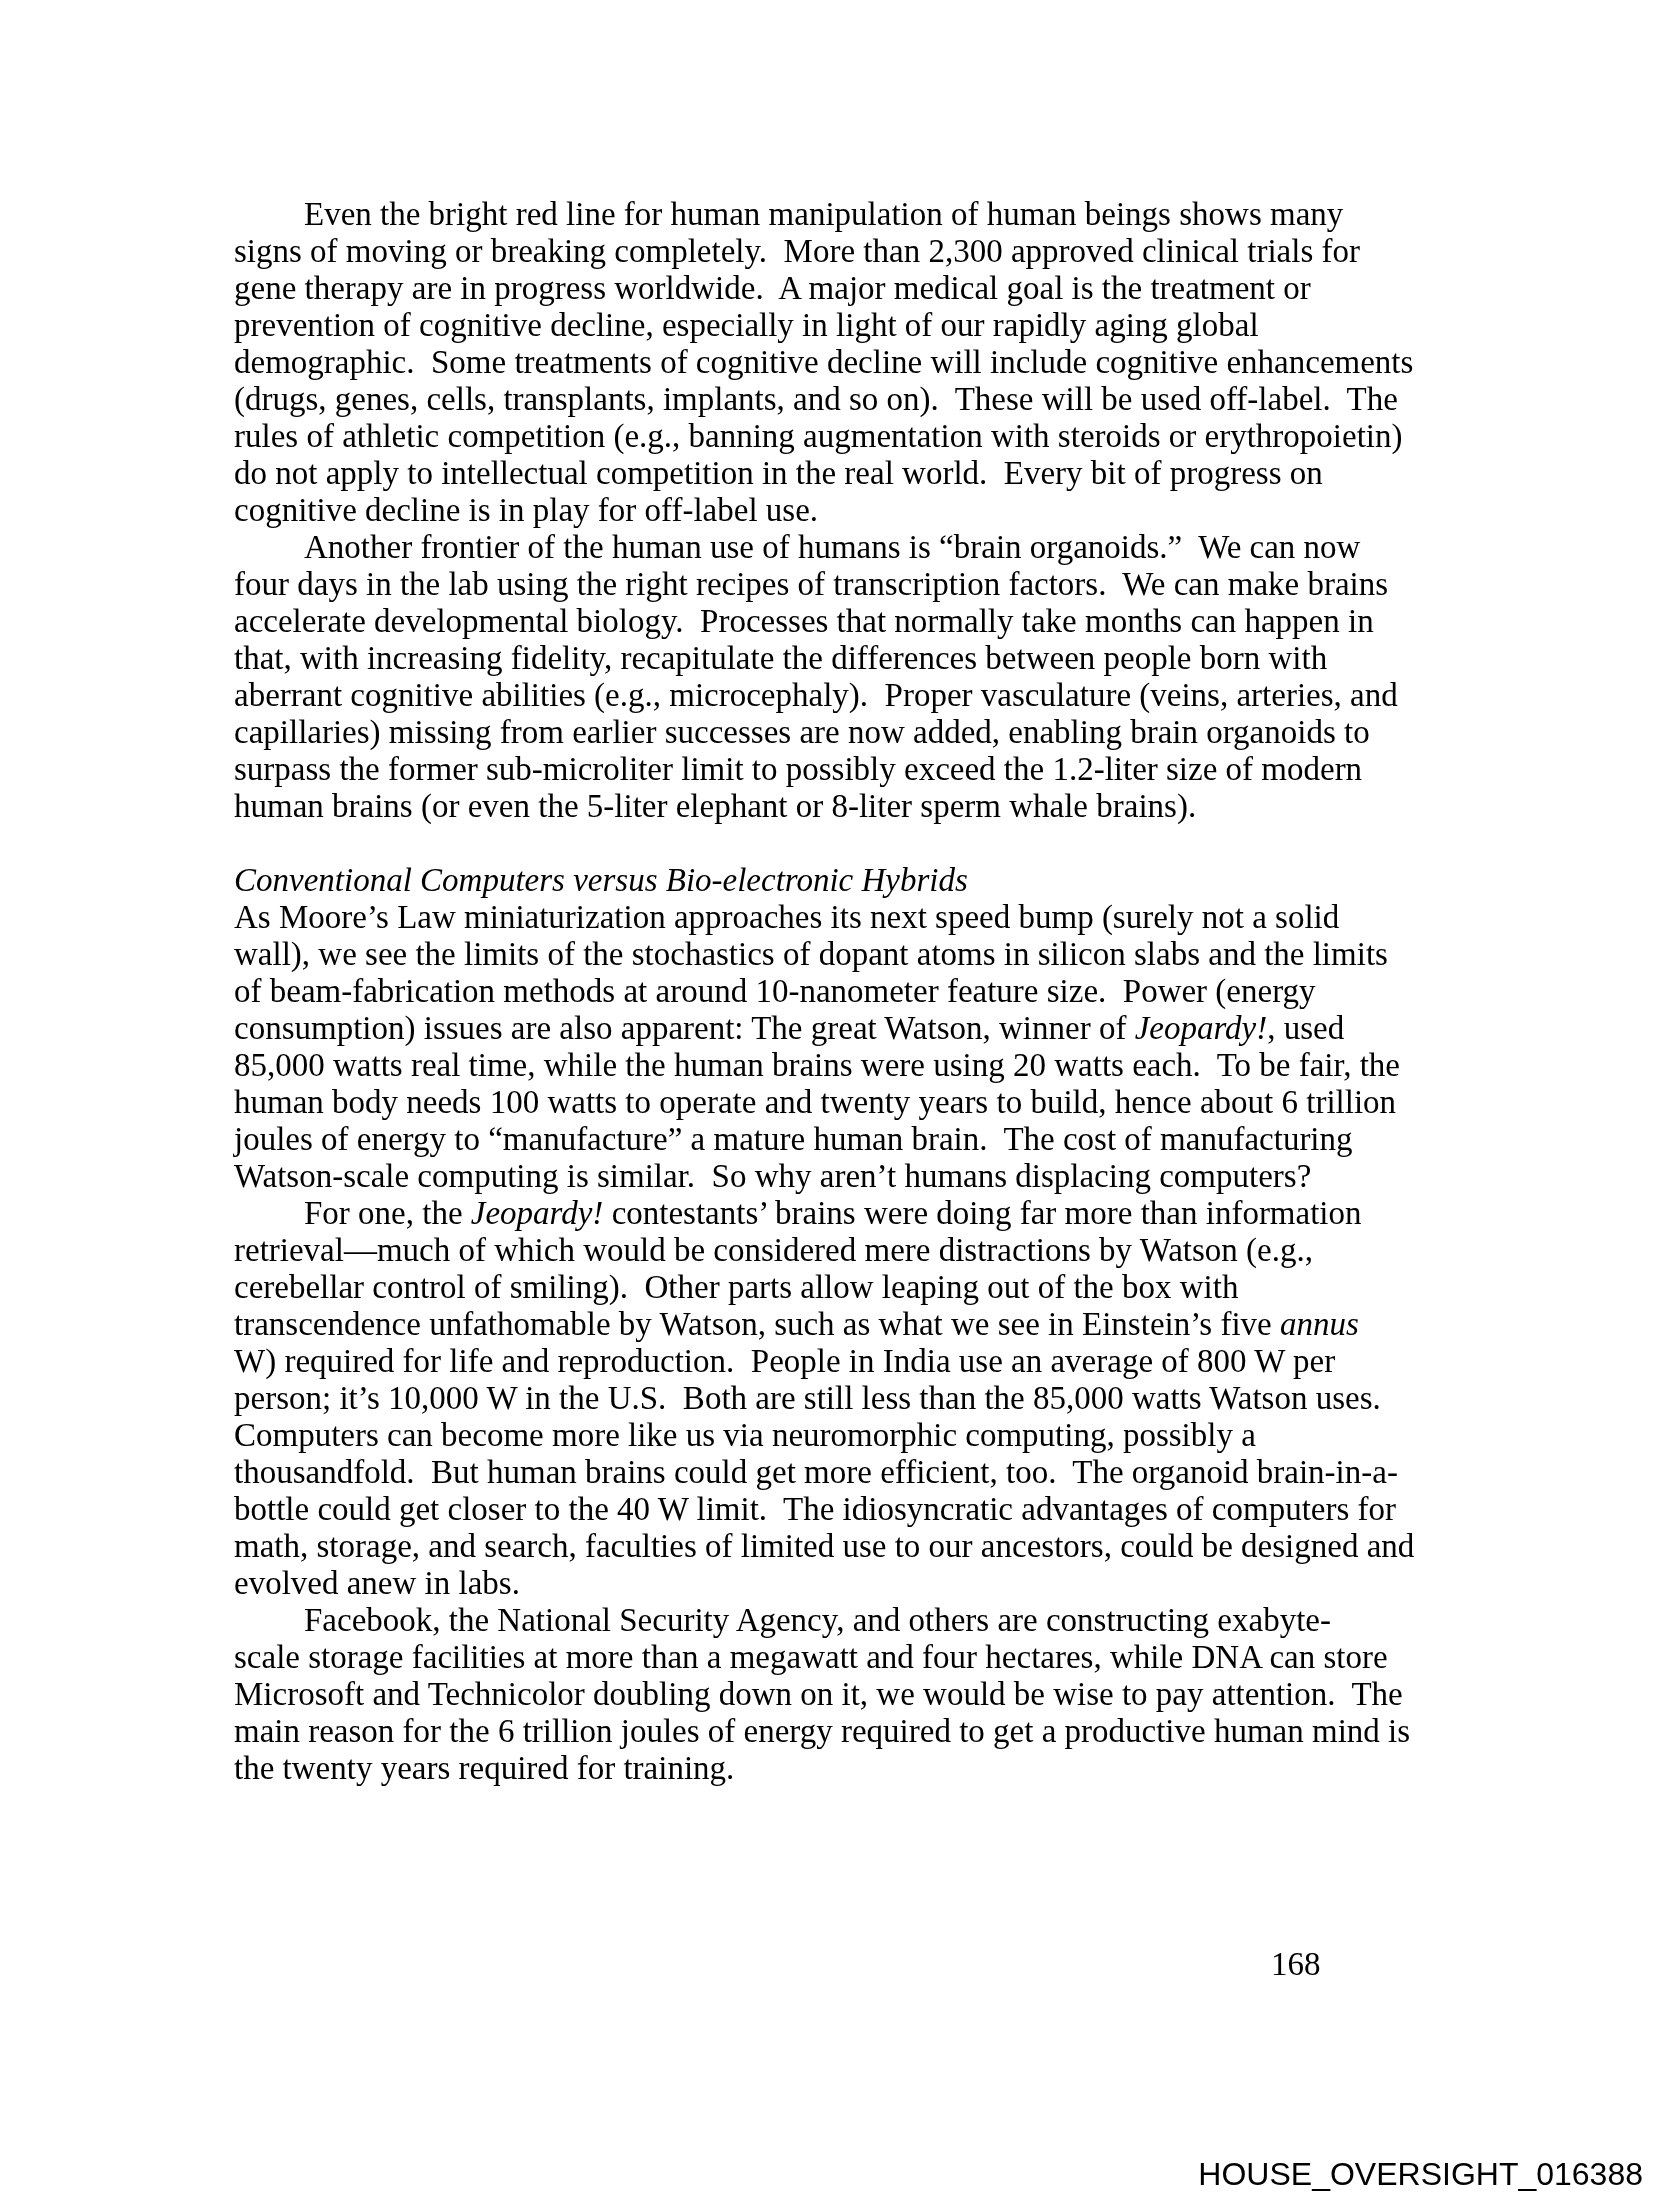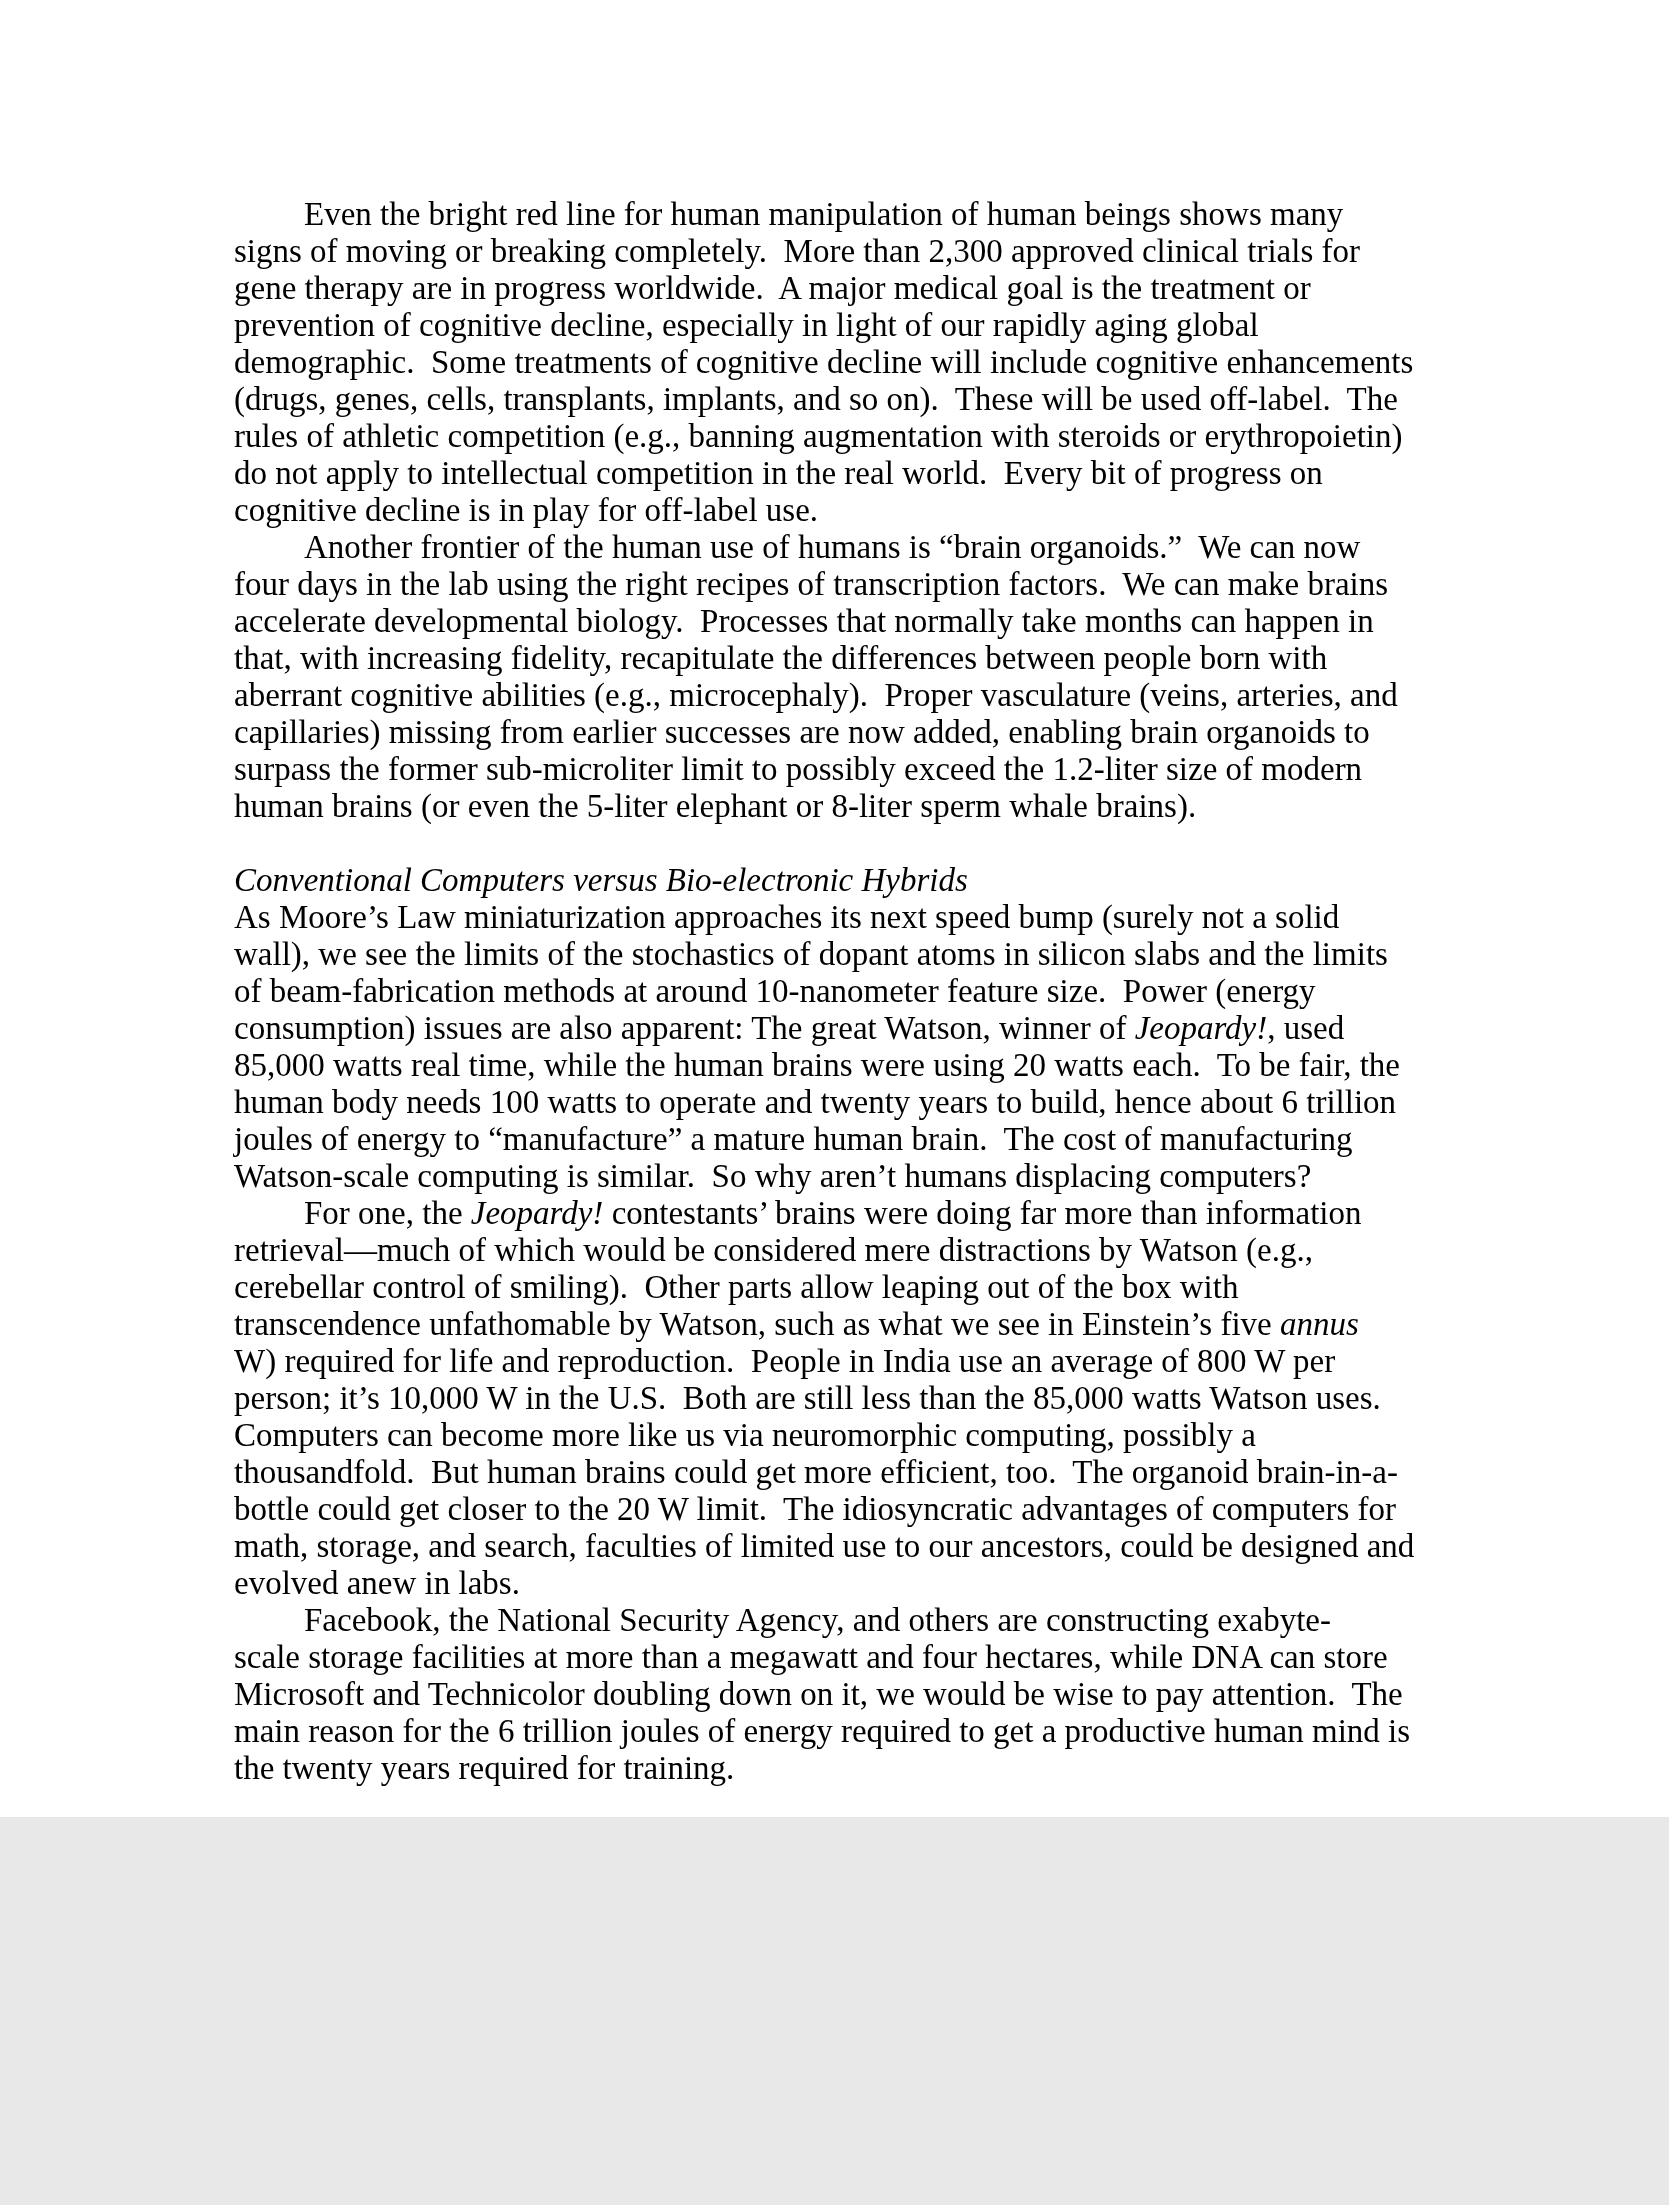--- a/index.html
+++ b/index.html
@@ -3,21 +3,21 @@
 <meta charset="utf-8">
 <style>
   html, body {
     margin: 0;
     padding: 0;
     background: #e8e8e8;
   }
   .page {
     position: relative;
     width: 1669px;
-    height: 1817px;
+    height: 2205px;
     background: #ffffff;
     font-family: "Liberation Serif", "DejaVu Serif", serif;
     color: #000000;
     overflow: hidden;
   }
   .text-block {
     position: absolute;
     left: 234px;
     top: 196px;
     width: 1208px;
@@ -101,21 +101,21 @@
       </div>
       <div>
         <div class="line indent"><span>For one, the </span><span class="it">Jeopardy!</span><span> contestants’ brains were doing far more than information</span></div>
         <div class="line"><span>retrieval—much of which would be considered mere distractions by Watson (e.g.,</span></div>
         <div class="line"><span>cerebellar control of smiling).  Other parts allow leaping out of the box with</span></div>
         <div class="line"><span>transcendence unfathomable by Watson, such as what we see in Einstein’s five </span><span class="it">annus</span></div>
         <div class="line"><span>W) required for life and reproduction.  People in India use an average of 800 W per</span></div>
         <div class="line"><span>person; it’s 10,000 W in the U.S.  Both are still less than the 85,000 watts Watson uses.</span></div>
         <div class="line"><span>Computers can become more like us via neuromorphic computing, possibly a</span></div>
         <div class="line"><span>thousandfold.  But human brains could get more efficient, too.  The organoid brain-in-a-</span></div>
-        <div class="line"><span>bottle could get closer to the 20 W limit.  The idiosyncratic advantages of computers for</span></div>
+        <div class="line"><span>bottle could get closer to the 40 W limit.  The idiosyncratic advantages of computers for</span></div>
         <div class="line"><span>math, storage, and search, faculties of limited use to our ancestors, could be designed and</span></div>
         <div class="line"><span>evolved anew in labs.</span></div>
       </div>
       <div>
         <div class="line indent"><span>Facebook, the National Security Agency, and others are constructing exabyte-</span></div>
         <div class="line"><span>scale storage facilities at more than a megawatt and four hectares, while DNA can store</span></div>
         <div class="line"><span>Microsoft and Technicolor doubling down on it, we would be wise to pay attention.  The</span></div>
         <div class="line"><span>main reason for the 6 trillion joules of energy required to get a productive human mind is</span></div>
         <div class="line"><span>the twenty years required for training.</span></div>
       </div>

